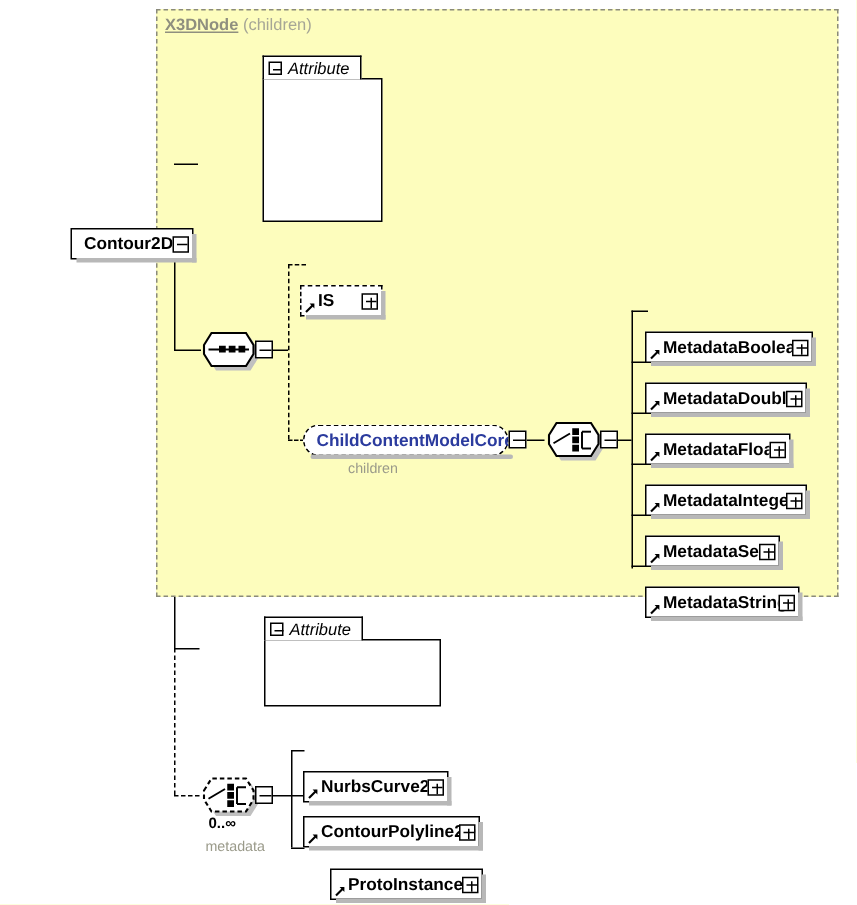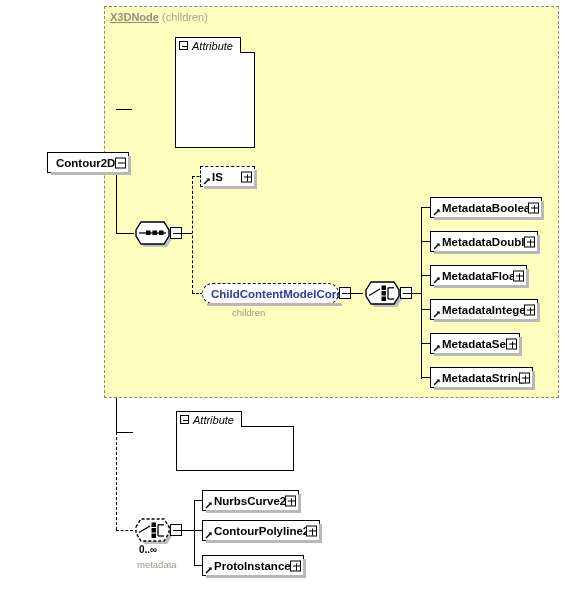--- a/index.html
+++ b/index.html
@@ -46,20 +46,21 @@
     height: 21px;
     z-index: 5;
     display: flex;
     align-items: center;
     padding-left: 11px;
     padding-right: 17px;
     font-size: 11.5px;
     font-weight: bold;
     color: #000;
     white-space: nowrap;
+    margin-top: 24px;
   }
   .ebox::after { 
     content:"";
     position:absolute;
     left:3px; top:100%;
     width:100%; height:3px;
     background:#b8b8b8;
     z-index:-1;
   }
   .ebox::before { 
@@ -416,21 +417,21 @@
     <span class="plusbtn"></span>
   </div>
   <div class="ebox" style="left:202px; top:520px; width:118px;">
     <svg class="arrow-gl" viewBox="0 0 8 8">
       <path d="M1 7 L6 2" stroke="#000" stroke-width="1.4"></path>
         <path d="M6.6 1.4 L6.6 4.6 L3.4 1.4 Z" fill="#000"></path>
     </svg>
     <span>ContourPolyline2D</span>
     <span class="plusbtn"></span>
   </div>
-  <div class="ebox" style="left:202px; top:555px; width:102px;">
+  <div class="ebox" style="left:220px; top:555px; width:102px;">
     <svg class="arrow-gl" viewBox="0 0 8 8">
       <path d="M1 7 L6 2" stroke="#000" stroke-width="1.4"></path>
         <path d="M6.6 1.4 L6.6 4.6 L3.4 1.4 Z" fill="#000"></path>
     </svg>
     <span>ProtoInstance</span>
     <span class="plusbtn"></span>
   </div>
 
 </div>
 

